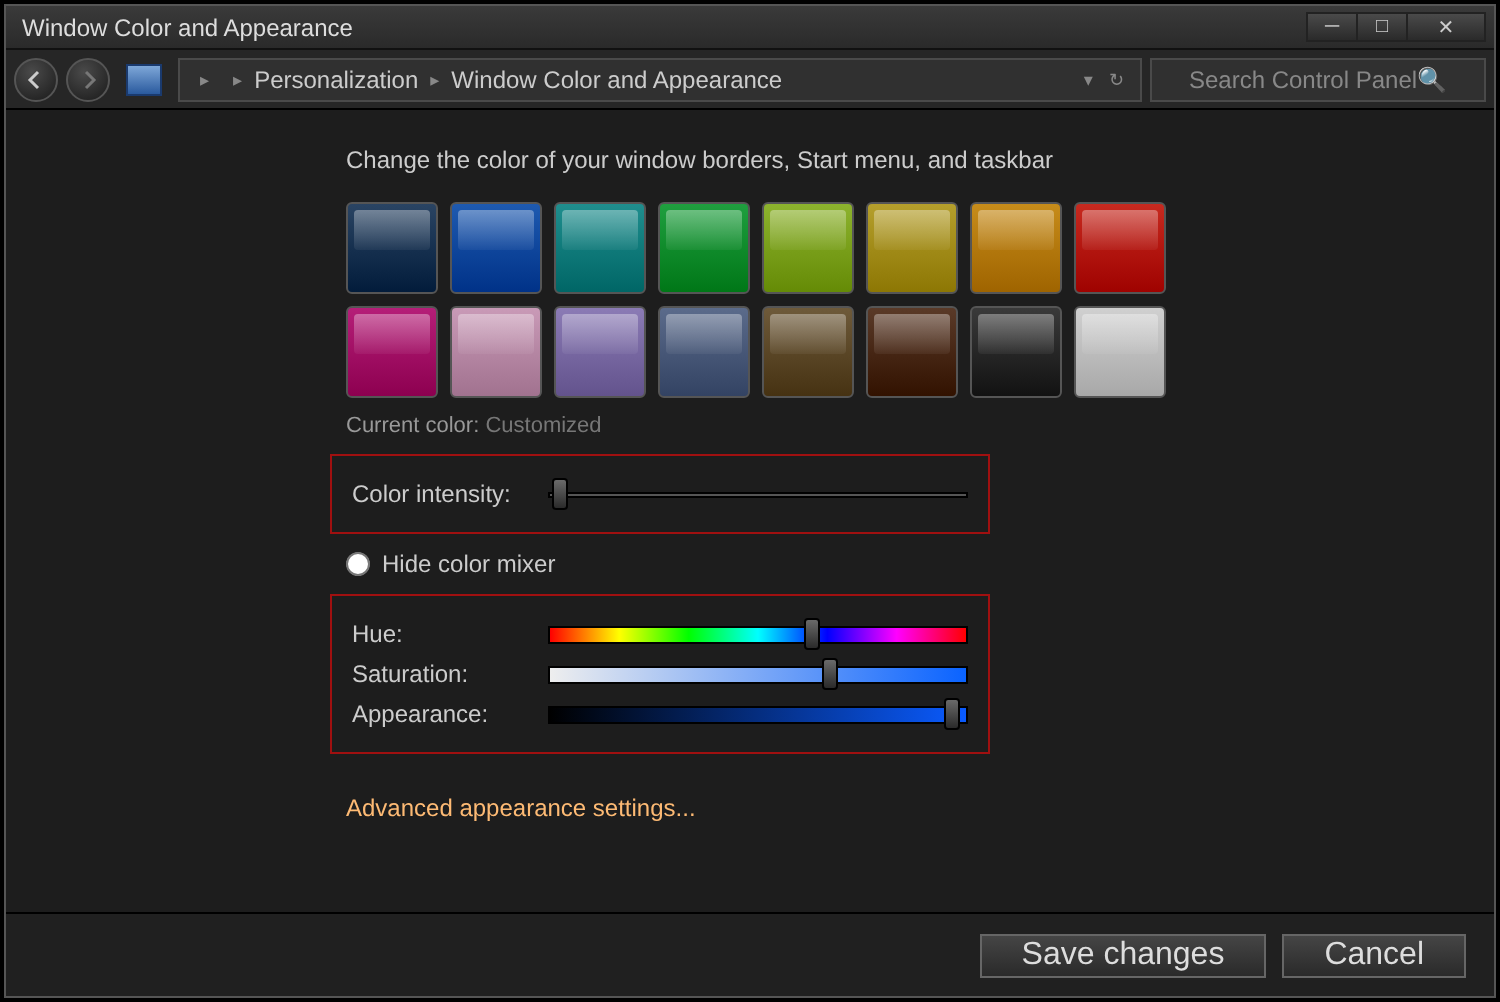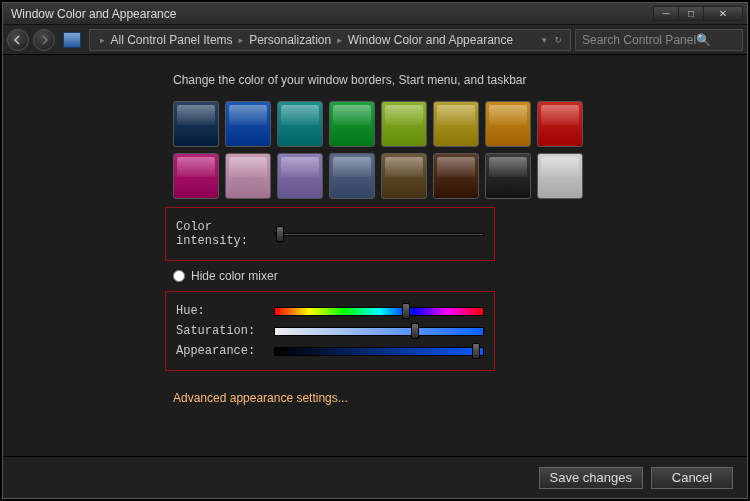--- a/index.html
+++ b/index.html
@@ -78,21 +78,21 @@
   .bc-btns { display:flex; align-items:center; margin-left:auto; gap:2px; color:#888; font-size:9px; padding-right:4px;}
   .searchbox {
     width: 168px;
     height: 22px;
     background: #303030;
     border: 1px solid #4a4a4a;
     color: #888;
     padding: 0 6px;
     display: flex;
     align-items: center;
-    justify-content: flex-start;
+    justify-content: center;
   }
   .searchbox span:last-child { color:#888; }
   .content {
     flex: 1;
     padding: 18px 40px 10px 40px;
     overflow: hidden;
   }
   .heading { text-align: left; margin-left: 130px; margin-bottom: 14px; color: #ccc; }
   .swatches {
     display: flex;
@@ -128,21 +128,21 @@
     margin: 8px 0 8px 122px;
     width: 330px;
   }
   .slider-row {
     display: flex;
     align-items: center;
     gap: 8px;
     margin: 6px 0;
     color: #ccc;
   }
-  .slider-row .lbl { width: 90px; font-family: Liberation Mono, monospace; }
+  .slider-row .lbl { width: 90px; }
   .slider-track {
     flex: 1;
     height: 10px;
     position: relative;
     display: flex;
     align-items: center;
   }
   .track-bg {
     height: 9px;
     width: 100%;
@@ -183,22 +183,22 @@
   .btn {
     min-width: 82px;
     height: 22px;
     background: linear-gradient(#454545,#2a2a2a);
     border: 1px solid #666;
     color: #ddd;
     display: flex;
     align-items: center;
     justify-content: center;
     font-family: inherit;
-    font-size: 13px;
-    padding: 0 10px;
+    font-size: 16px;
+    padding: 0 20px;
   }
 </style>
 </head>
 <body>
 
 <div class="window">
 
   <div class="titlebar">
     <span class="titlebar-title">Window Color and Appearance</span>
     <div class="winbtn">─</div>
@@ -213,21 +213,20 @@
         </svg>
     </div>
     <div class="navfwd">
       <svg width="10" height="10" viewBox="0 0 10 10">
           <path d="M4 1l4 4-4 4" stroke="#777" fill="none" stroke-width="1.5"></path>
         </svg>
     </div>
     <div class="cp-icon"></div>
     <div class="breadcrumb">
       <span class="bc-sep">▸</span>
-      <span>All Control Panel Items</span>
       <span class="bc-sep">▸</span>
       <span>Personalization</span>
       <span class="bc-sep">▸</span>
       <span>Window Color and Appearance</span>
       <span class="bc-btns">
         <span>▾</span>
         <span style="margin-left:6px;">↻</span>
       </span>
     </div>
     <div class="searchbox">
@@ -255,20 +254,24 @@
           <div class="swatch" style="background: linear-gradient(rgb(201, 154, 183), rgb(161, 114, 143));"></div>
           <div class="swatch" style="background: linear-gradient(rgb(139, 123, 181), rgb(99, 83, 141));"></div>
           <div class="swatch" style="background: linear-gradient(rgb(91, 107, 139), rgb(51, 67, 99));"></div>
           <div class="swatch" style="background: linear-gradient(rgb(110, 90, 58), rgb(70, 50, 18));"></div>
           <div class="swatch" style="background: linear-gradient(rgb(90, 58, 40), rgb(50, 18, 0));"></div>
           <div class="swatch" style="background: linear-gradient(rgb(58, 58, 58), rgb(18, 18, 18));"></div>
           <div class="swatch" style="background: linear-gradient(rgb(208, 208, 208), rgb(168, 168, 168));"></div>
         </div>
     </div>
 
+    <div class="current-color">
+      <span>Current color:</span>
+      <span class="cc-val">Customized</span>
+    </div>
 
 
     <div class="highlight-box">
       <div class="slider-row">
         <span class="lbl">Color intensity:</span>
         <div class="slider-track">
           <div class="track-line"></div>
           <div class="thumb" id="thumb-ci" style="left: 3%;"></div>
         </div>
       </div>

